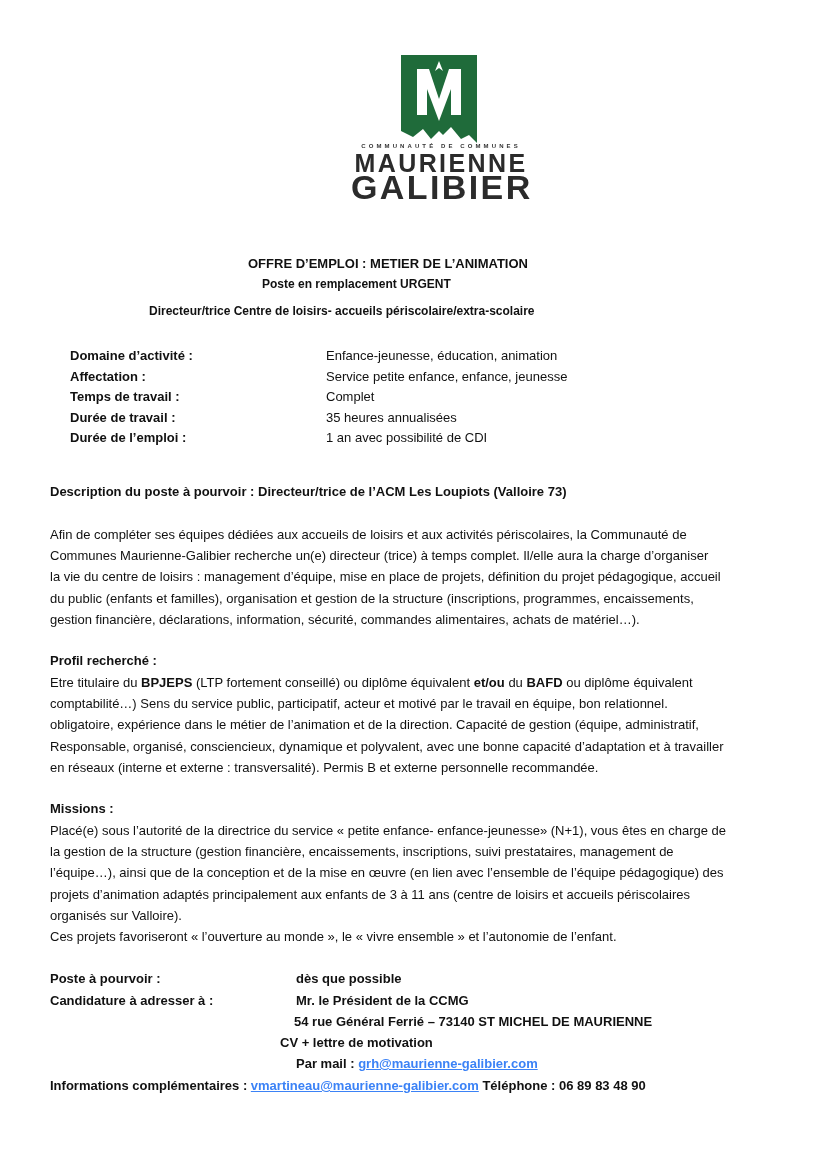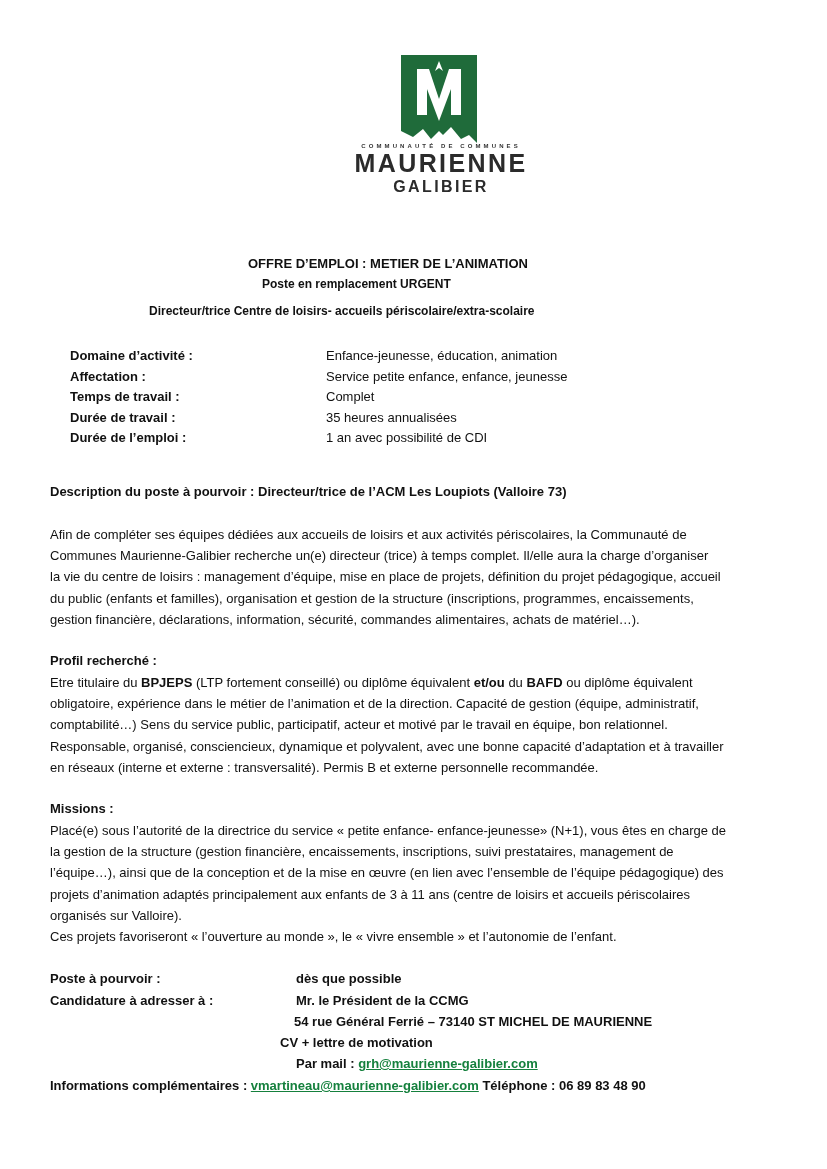--- a/index.html
+++ b/index.html
@@ -8,29 +8,29 @@
       font-family: "Liberation Sans", sans-serif; color: #111111;
     }
     .abs { position: absolute; white-space: nowrap; }
     .logo { position: absolute; left: 340px; top: 55px; width: 180px; height: 145px; margin-left: 11px; }
     .logo svg { position: absolute; left: 50px; top: 0; }
     .logo-sub { position: absolute; left: 0; top: 88px; width: 180px; text-align: center;
       font-size: 6px; letter-spacing: 3.1px; color: #333; font-weight: bold; }
     .logo-name1 { position: absolute; left: 0; top: 95px; width: 180px; text-align: center;
       font-size: 25px; font-weight: bold; letter-spacing: 2.4px; color: #2b2b2b; line-height: 26px; }
     .logo-name2 { position: absolute; left: 0; top: 119px; width: 180px; text-align: center;
-      font-size: 16px; font-weight: bold; letter-spacing: 2.4px; color: #2b2b2b; line-height: 26px; }
+      font-size: 34px; font-weight: bold; letter-spacing: 2.4px; color: #2b2b2b; line-height: 26px; }
 
     .h1 { font-size: 13px; font-weight: bold; }
     .h2 { font-size: 12px; font-weight: bold; }
     .b { font-weight: bold; }
     .t { font-size: 13px; line-height: 20.8px; }
     .para { position: absolute; left: 50px; width: 726px; font-size: 13px; line-height: 21.2px; }
     .justify { text-align: justify; text-align-last: left; }
-    a.link { color: #15803d; text-decoration: underline; }
+    a.link { color: #3b82f6; text-decoration: underline; }
   </style>
 </head>
 <body>
 
 <div class="logo">
   <svg width="76" height="88" viewBox="0 0 76 88">
     <path d="M0 0 H76 V88 L68 80 L60 84 L50 72 L42 80 L38 76 L30 84 L22 74 L12 82 L0 76 Z" fill="#1f6b3a"></path>
     <path d="M16 14 H28 L38 44 L48 14 H60 V60 H50 V34 L38 66 L26 34 V60 H16 Z" fill="#ffffff"></path>
     <path d="M38 6 L42 16 L38 13 L34 16 Z" fill="#ffffff"></path>
   </svg>
@@ -61,22 +61,22 @@
   <div>Afin de compléter ses équipes dédiées aux accueils de loisirs et aux activités périscolaires, la Communauté de</div>
   <div>Communes Maurienne-Galibier recherche un(e) directeur (trice) à temps complet. Il/elle aura la charge d’organiser</div>
   <div>la vie du centre de loisirs : management d’équipe, mise en place de projets, définition du projet pédagogique, accueil</div>
   <div>du public (enfants et familles), organisation et gestion de la structure (inscriptions, programmes, encaissements,</div>
   <div>gestion financière, déclarations, information, sécurité, commandes alimentaires, achats de matériel…).</div>
 </div>
 
 <div class="abs t b" style="left:50px; top:651px;">Profil recherché :</div>
 <div class="para justify" style="top:672px;">
   <div class="justify"><span>Etre titulaire du </span><b>BPJEPS</b><span> (LTP fortement conseillé) ou diplôme équivalent </span><b>et/ou</b><span> du </span><b>BAFD</b><span> ou diplôme équivalent</span></div>
+  <div>comptabilité…) Sens du service public, participatif, acteur et motivé par le travail en équipe, bon relationnel.</div>
   <div>obligatoire, expérience dans le métier de l’animation et de la direction. Capacité de gestion (équipe, administratif,</div>
-  <div>comptabilité…) Sens du service public, participatif, acteur et motivé par le travail en équipe, bon relationnel.</div>
   <div>Responsable, organisé, consciencieux, dynamique et polyvalent, avec une bonne capacité d’adaptation et à travailler</div>
   <div>en réseaux (interne et externe : transversalité). Permis B et externe personnelle recommandée.</div>
 </div>
 
 <div class="abs t b" style="left:50px; top:799px;">Missions :</div>
 <div class="para" style="top:820px;">
   <div>Placé(e) sous l’autorité de la directrice du service « petite enfance- enfance-jeunesse» (N+1), vous êtes en charge de</div>
   <div>la gestion de la structure (gestion financière, encaissements, inscriptions, suivi prestataires, management de</div>
   <div>l’équipe…), ainsi que de la conception et de la mise en œuvre (en lien avec l’ensemble de l’équipe pédagogique) des</div>
   <div>projets d’animation adaptés principalement aux enfants de 3 à 11 ans (centre de loisirs et accueils périscolaires</div>

